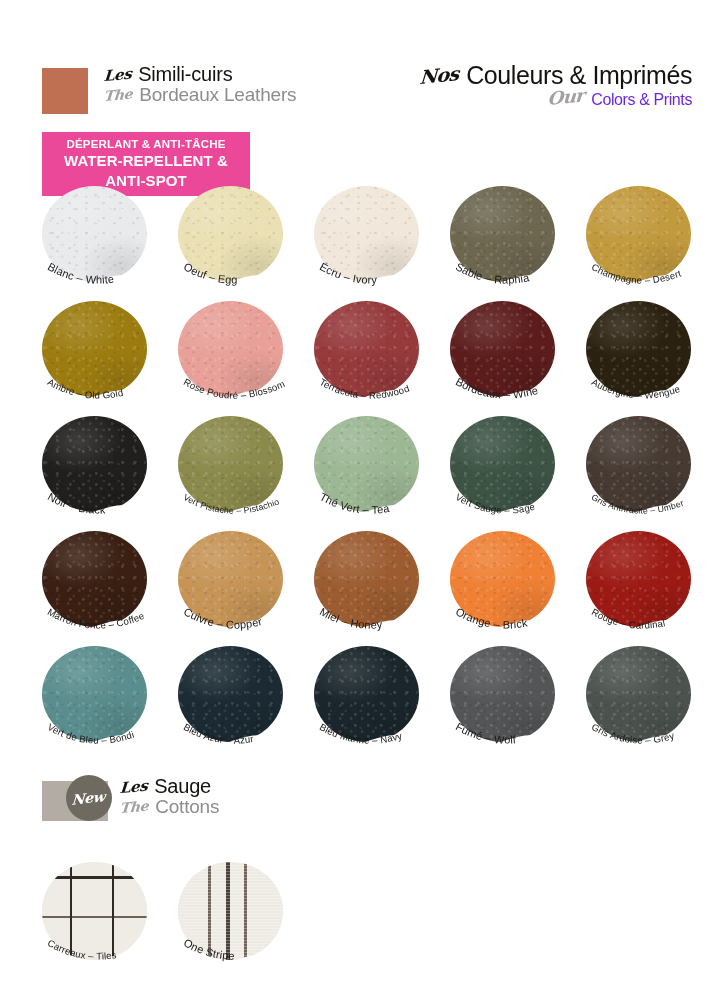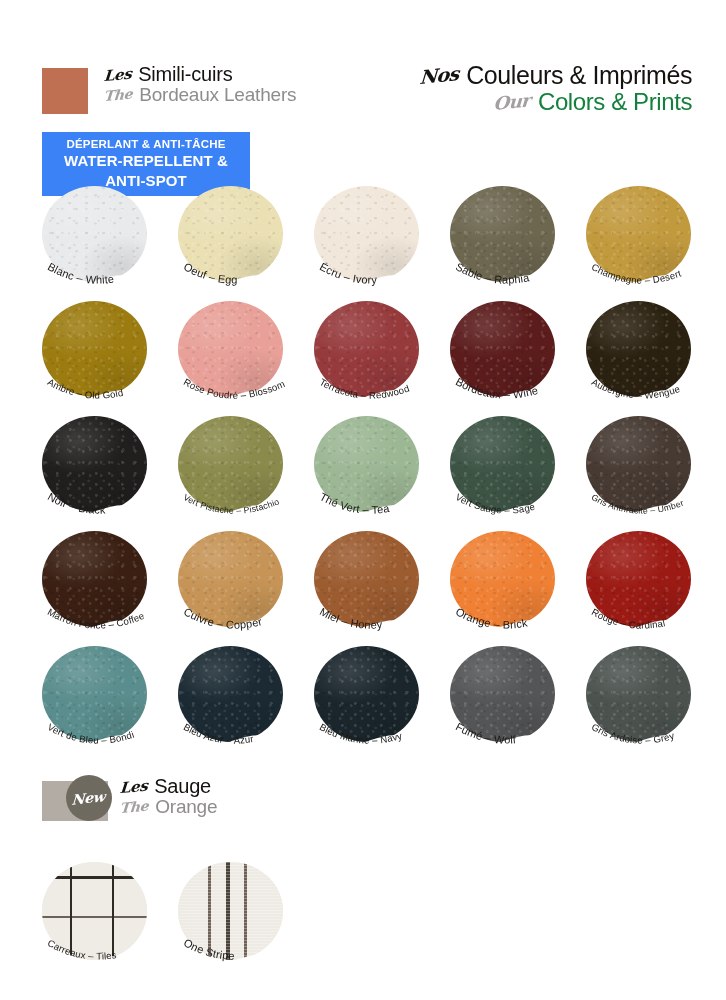--- a/index.html
+++ b/index.html
@@ -70,21 +70,21 @@
   }
   .script-word.light { color: #a3a1a0; font-size: 14px; }
   .script-word.dark  { color: #15130f; }
 
   .property-badge {
     position: absolute;
     left: 42px;
     top: 132px;
     width: 208px;
     padding: 5px 4px 6px 4px;
-    background: #3b82f6;
+    background: #ec4899;
     text-align: center;
     color: #ffffff;
   }
   .property-badge .fr {
     display: block;
     font-size: 11.5px;
     font-weight: 700;
     letter-spacing: 0.2px;
     line-height: 1.25;
   }
@@ -102,22 +102,22 @@
     top: 62px;
     text-align: right;
   }
   .brand-titles .title-line { line-height: 1.08; }
   .brand-fr {
     font-size: 25px;
     color: #15130f;
     letter-spacing: -0.4px;
   }
   .brand-en {
-    font-size: 24px;
-    color: #15803d;
+    font-size: 16px;
+    color: #6d28d9;
     letter-spacing: -0.4px;
   }
   .brand-script-fr {
     font-family: "DejaVu Serif", serif;
     font-style: italic;
     font-weight: 700;
     font-size: 19px;
     color: #15130f;
     display: inline-block;
     transform: skewX(-12deg) rotate(-6deg);
@@ -732,21 +732,21 @@
   <div class="new-badge">
     <span>New</span>
   </div>
   <div class="cotton-titles">
     <div class="title-line">
       <span class="script-word dark">Les</span>
       <span class="title-fr">Sauge</span>
     </div>
     <div class="title-line">
       <span class="script-word light">The</span>
-      <span class="title-en">Orange</span>
+      <span class="title-en">Cottons</span>
     </div>
   </div>
 </div>
 
 <div class="cotton-grid">
     <div class="cotton-cell" style="left: 42px;">
       <div class="cotton-disc">
         <div class="pattern-tiles"></div>
       </div>
       <div class="notch"></div>

